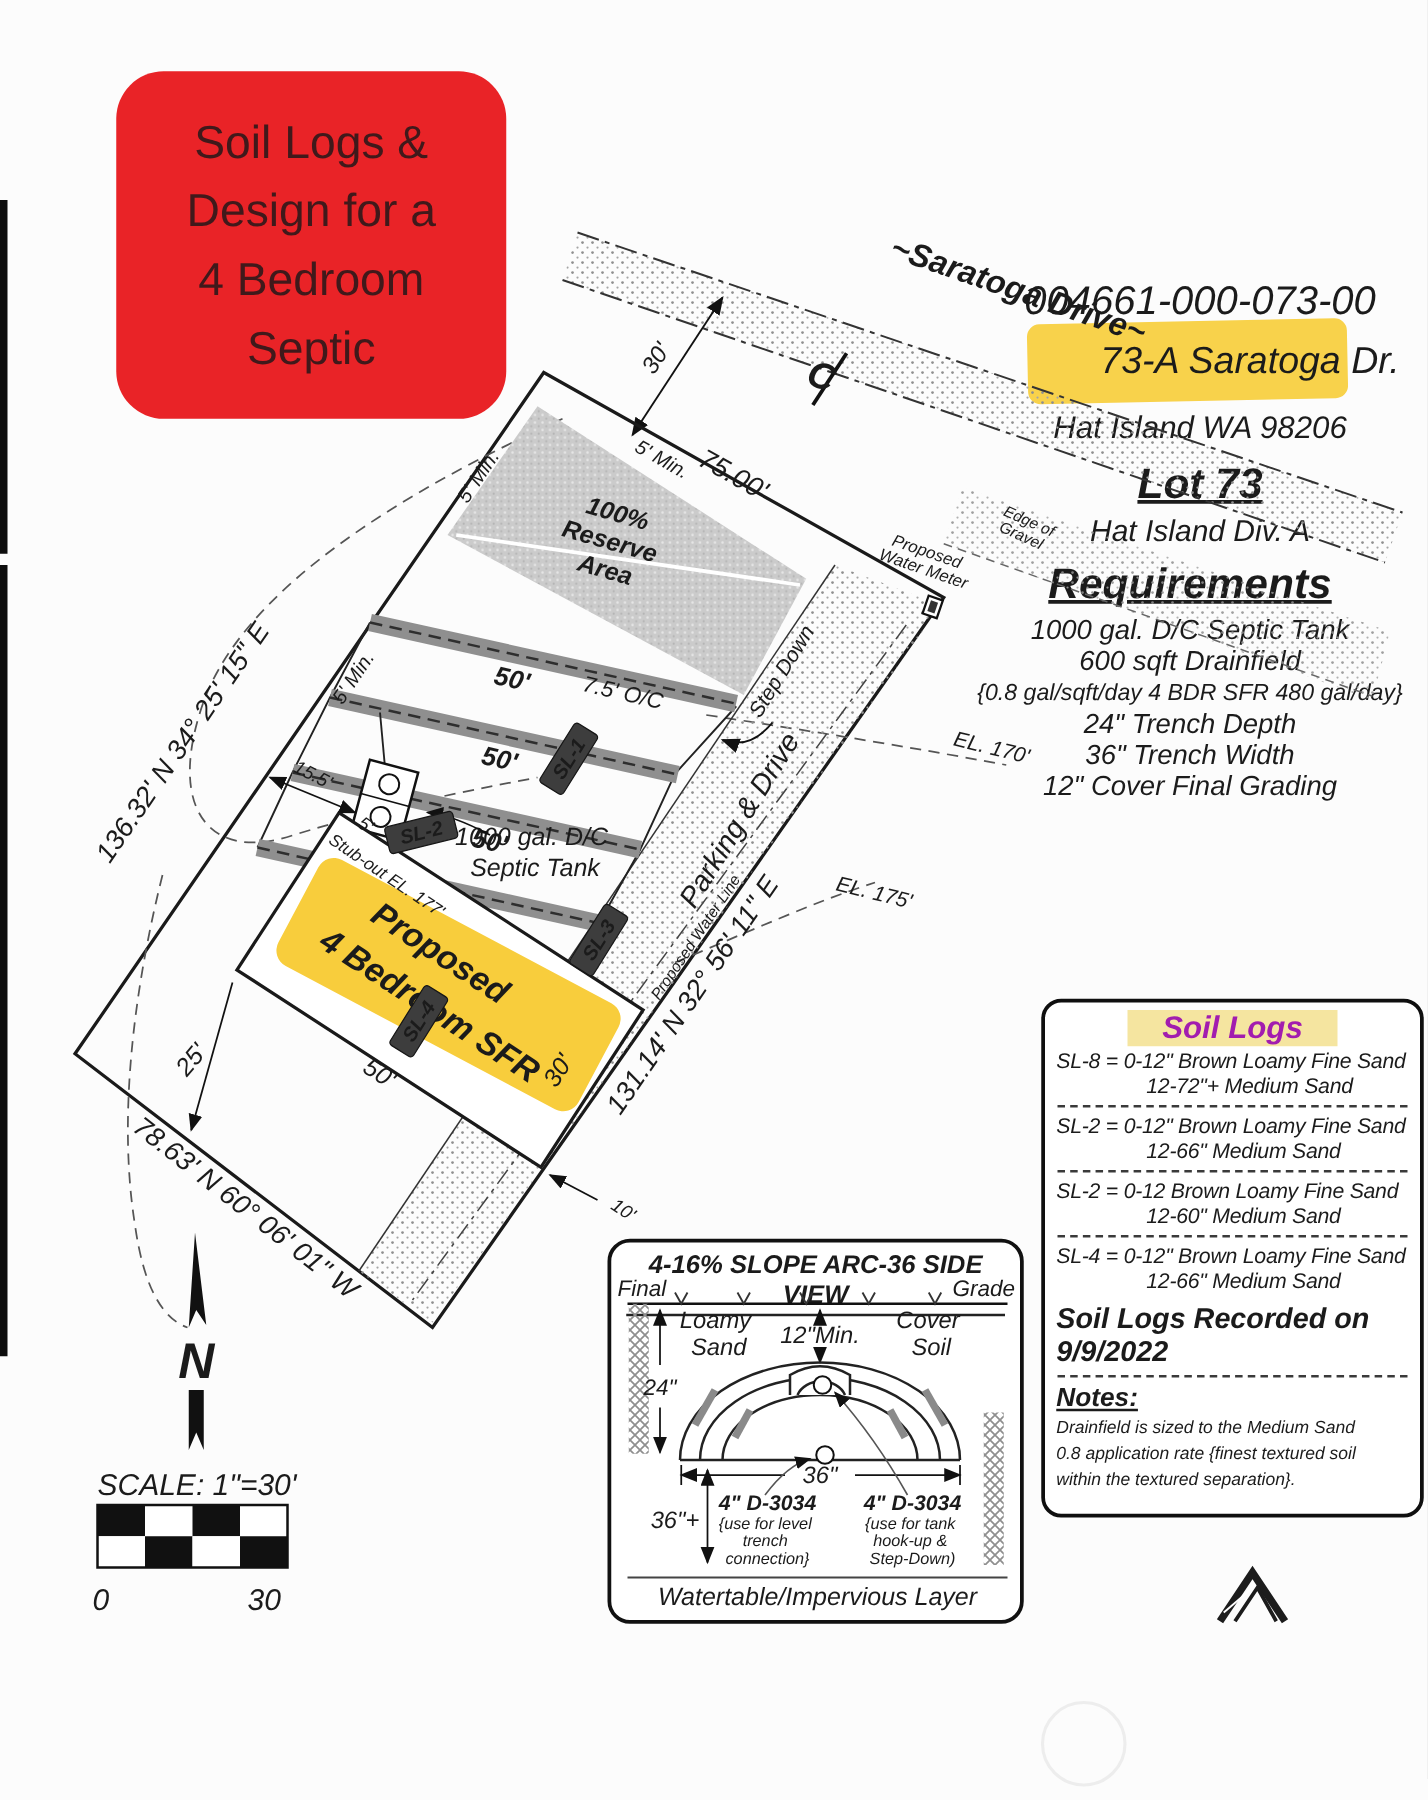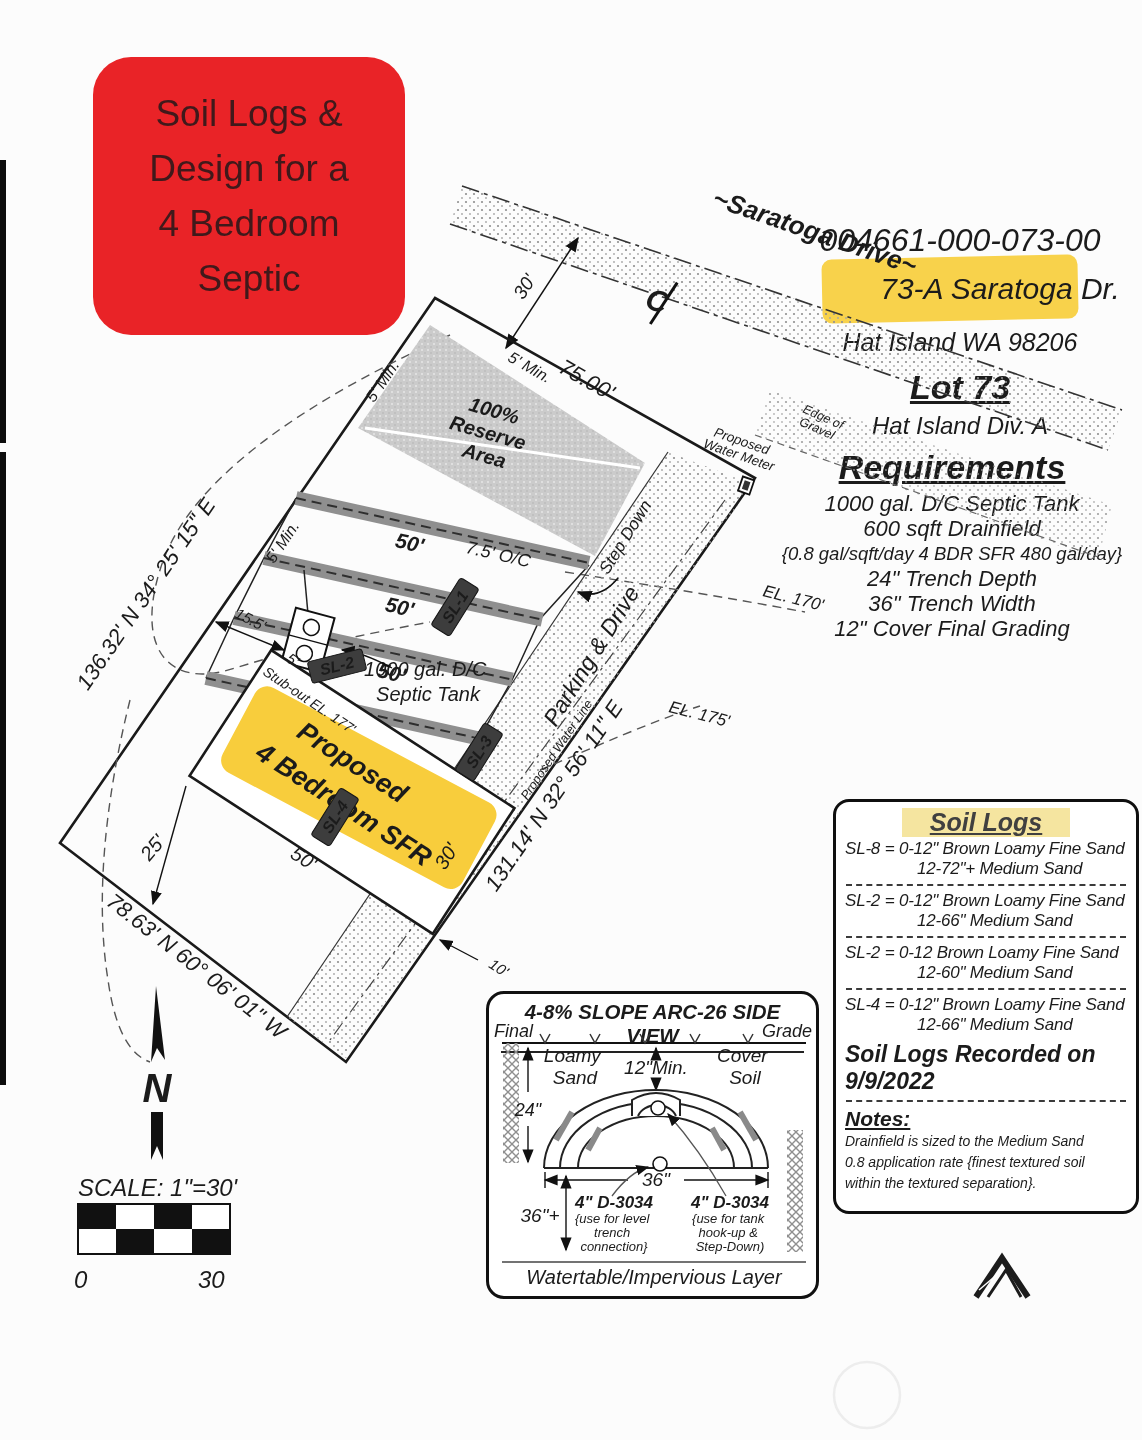--- a/index.html
+++ b/index.html
@@ -20,22 +20,22 @@
   #lot{left:820px;top:368px;width:280px;font-size:34px;text-align:center;font-weight:bold;text-decoration:underline;}
   #division{left:820px;top:412px;width:280px;font-size:24px;text-align:center;}
   #reqs{left:762px;top:448px;width:380px;text-align:center;font-style:italic;}
   #reqs .rt{font-size:34px;font-weight:bold;text-decoration:underline;margin-bottom:4px;}
   #reqs .ri{font-size:22px;line-height:25px;}
   #reqs .ri.small{font-size:18.5px;}
   
   #soil-box{left:833px;top:799px;width:306px;height:415px;border:3.5px solid #0f0f0f;border-radius:16px;
             background:#fff;box-sizing:border-box;padding:6px 9px 4px 9px;font-style:italic;}
   #soil-title-wrap{text-align:center;margin-bottom:2px;}
-  #soil-title{display:inline-block;background:#f5e5a0;color:#404040;font-size:25px;font-weight:bold;
-              padding:0 28px;text-decoration:underline;}
+  #soil-title{display:inline-block;background:#f5e5a0;color:#a21caf;font-size:25px;font-weight:bold;
+              padding:0 28px;}
   .sl-entry{font-size:17px;line-height:20px;letter-spacing:-0.2px;}
   .sl-entry .l2{padding-left:72px;}
   .dashsep{border-top:2px dashed #3a3a3a;margin:5px 1px;}
   #recorded{font-size:23px;font-weight:bold;margin-top:6px;}
   #notes-title{font-size:21px;font-weight:bold;text-decoration:underline;margin-top:4px;}
   .noteline{font-size:14px;line-height:21px;}
   
   #detail-box{left:486px;top:991px;width:333px;height:308px;border:3.5px solid #111;border-radius:18px;
               background:#fff;box-sizing:border-box;}
   #detail-title{margin:6px 12px 0 12px;text-align:center;font-size:20.5px;font-weight:bold;font-style:italic;
@@ -101,21 +101,21 @@
     </div>
     <div id="recorded">Soil Logs Recorded on 9/9/2022</div>
     <div class="dashsep"></div>
     <div id="notes-title">Notes:</div>
     <div class="noteline">Drainfield is sized to the Medium Sand</div>
     <div class="noteline">0.8 application rate {finest textured soil</div>
     <div class="noteline">within the textured separation}.</div>
   </div>
 
   <div class="abs" id="detail-box">
-    <div id="detail-title">4-8% SLOPE ARC-26 SIDE VIEW</div>
+    <div id="detail-title">4-16% SLOPE ARC-36 SIDE VIEW</div>
   </div>
 
   <svg id="plan-svg" class="abs" width="1142" height="1440" viewBox="0 0 1142 1440">
     <defs>
       <pattern id="dots" width="8" height="8" patternUnits="userSpaceOnUse">
         <circle cx="2" cy="2" r="1.1" fill="#8f8f8f"></circle>
         <circle cx="6" cy="6" r="0.9" fill="#a5a5a5"></circle>
       </pattern>
       <pattern id="gdots" width="6" height="6" patternUnits="userSpaceOnUse">
         <rect width="6" height="6" fill="#cbcbcb"></rect>

